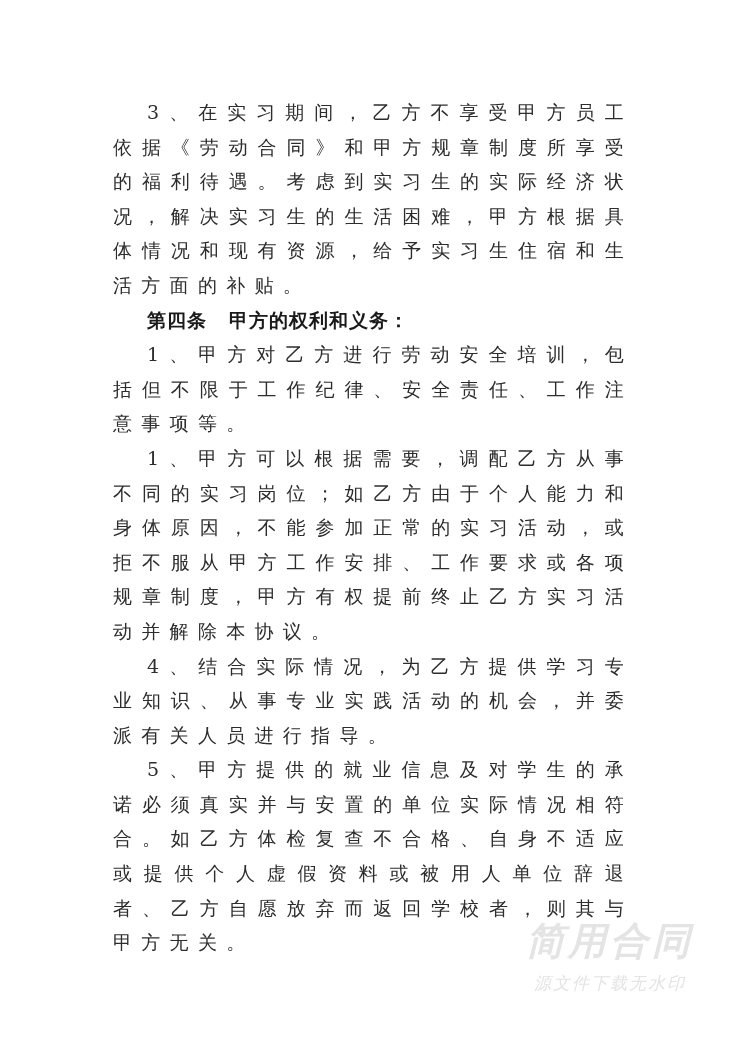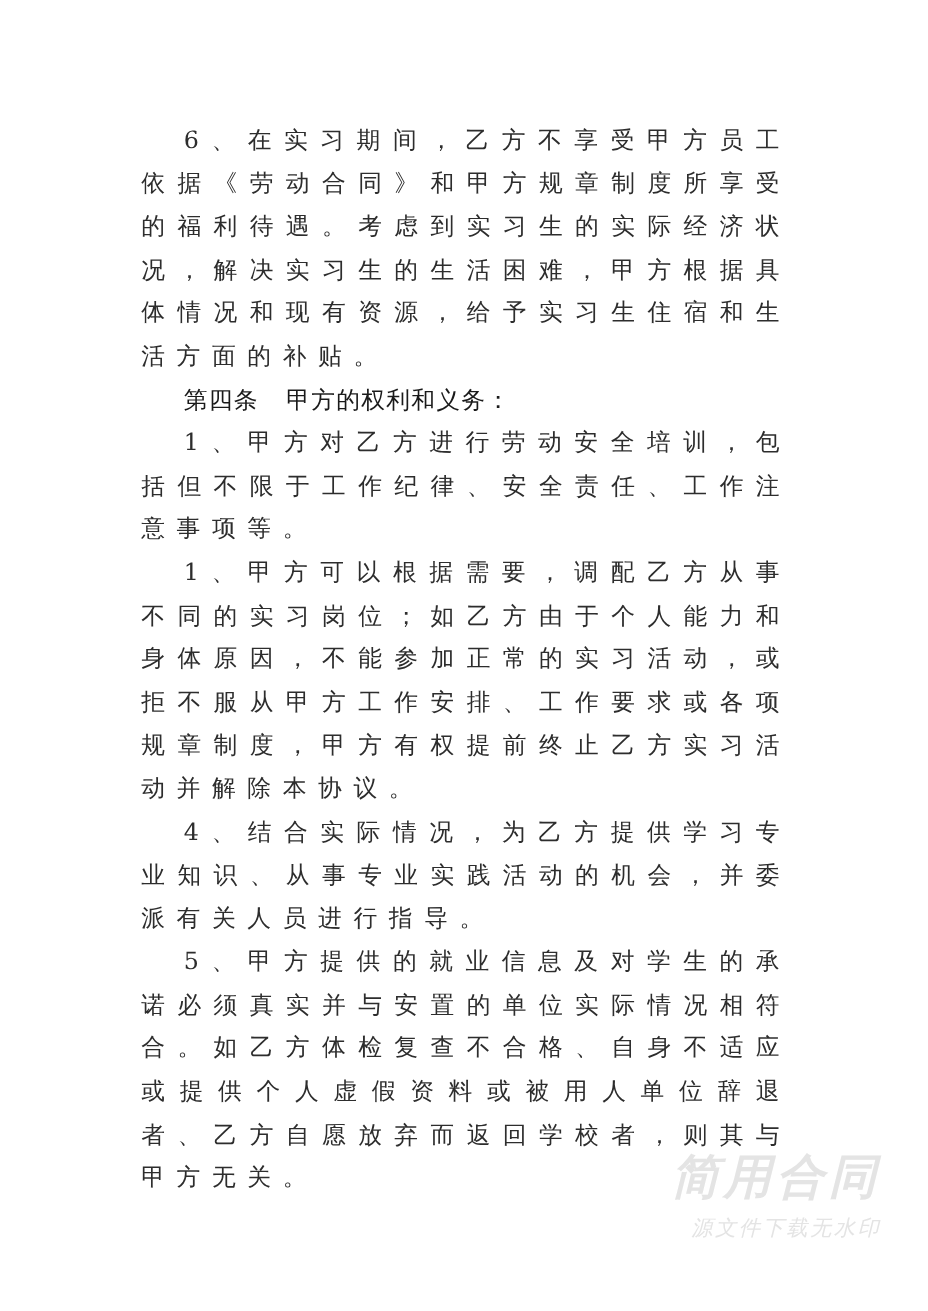--- a/index.html
+++ b/index.html
@@ -30,33 +30,33 @@
       text-align: justify;
       font-weight: 300;
       color: #2d2d2d;
     }
     .heading {
       margin: 0;
       font-size: 19px;
       line-height: 34.6px;
       letter-spacing: 1px;
       text-indent: 34px;
-      font-weight: normal;
+      font-weight: bold;
       color: #1a1a1a;
     }
     .heading .gap {
       display: inline-block;
       width: 22px;
     }
     .watermark {
       position: absolute;
       left: 515px;
       top: 918px;
       width: 190px;
-      text-align: right;
+      text-align: center;
       color: #e4e4e4;
       font-family: "DejaVu Sans", "Liberation Sans", sans-serif;
       font-style: italic;
     }
     .watermark .wm-title {
       display: block;
       font-size: 38px;
       font-weight: bold;
       letter-spacing: 4px;
       line-height: 46px;
@@ -67,21 +67,21 @@
       font-weight: normal;
       letter-spacing: 2px;
       line-height: 30px;
       margin-top: 4px;
     }
   </style>
 </head>
 <body>
 
 <div class="page">
-  <p class="para">6、在实习期间，乙方不享受甲方员工依据《劳动合同》和甲方规章制度所享受的福利待遇。考虑到实习生的实际经济状况，解决实习生的生活困难，甲方根据具体情况和现有资源，给予实习生住宿和生活方面的补贴。</p>
+  <p class="para">3、在实习期间，乙方不享受甲方员工依据《劳动合同》和甲方规章制度所享受的福利待遇。考虑到实习生的实际经济状况，解决实习生的生活困难，甲方根据具体情况和现有资源，给予实习生住宿和生活方面的补贴。</p>
   <p class="heading">
     <span>第四条</span><span class="gap"></span><span>甲方的权利和义务：</span>
   </p>
   <p class="para">1、甲方对乙方进行劳动安全培训，包括但不限于工作纪律、安全责任、工作注意事项等。</p>
   <p class="para">1、甲方可以根据需要，调配乙方从事不同的实习岗位；如乙方由于个人能力和身体原因，不能参加正常的实习活动，或拒不服从甲方工作安排、工作要求或各项规章制度，甲方有权提前终止乙方实习活动并解除本协议。</p>
   <p class="para">4、结合实际情况，为乙方提供学习专业知识、从事专业实践活动的机会，并委派有关人员进行指导。</p>
   <p class="para">5、甲方提供的就业信息及对学生的承诺必须真实并与安置的单位实际情况相符合。如乙方体检复查不合格、自身不适应或提供个人虚假资料或被用人单位辞退者、乙方自愿放弃而返回学校者，则其与甲方无关。</p>
 
 </div>
 

